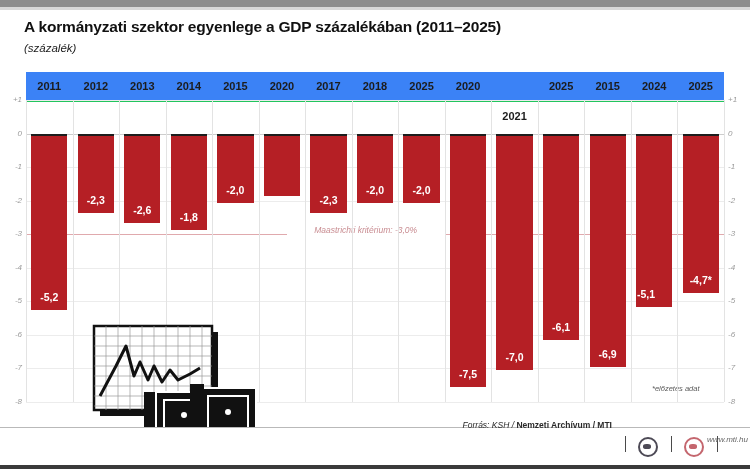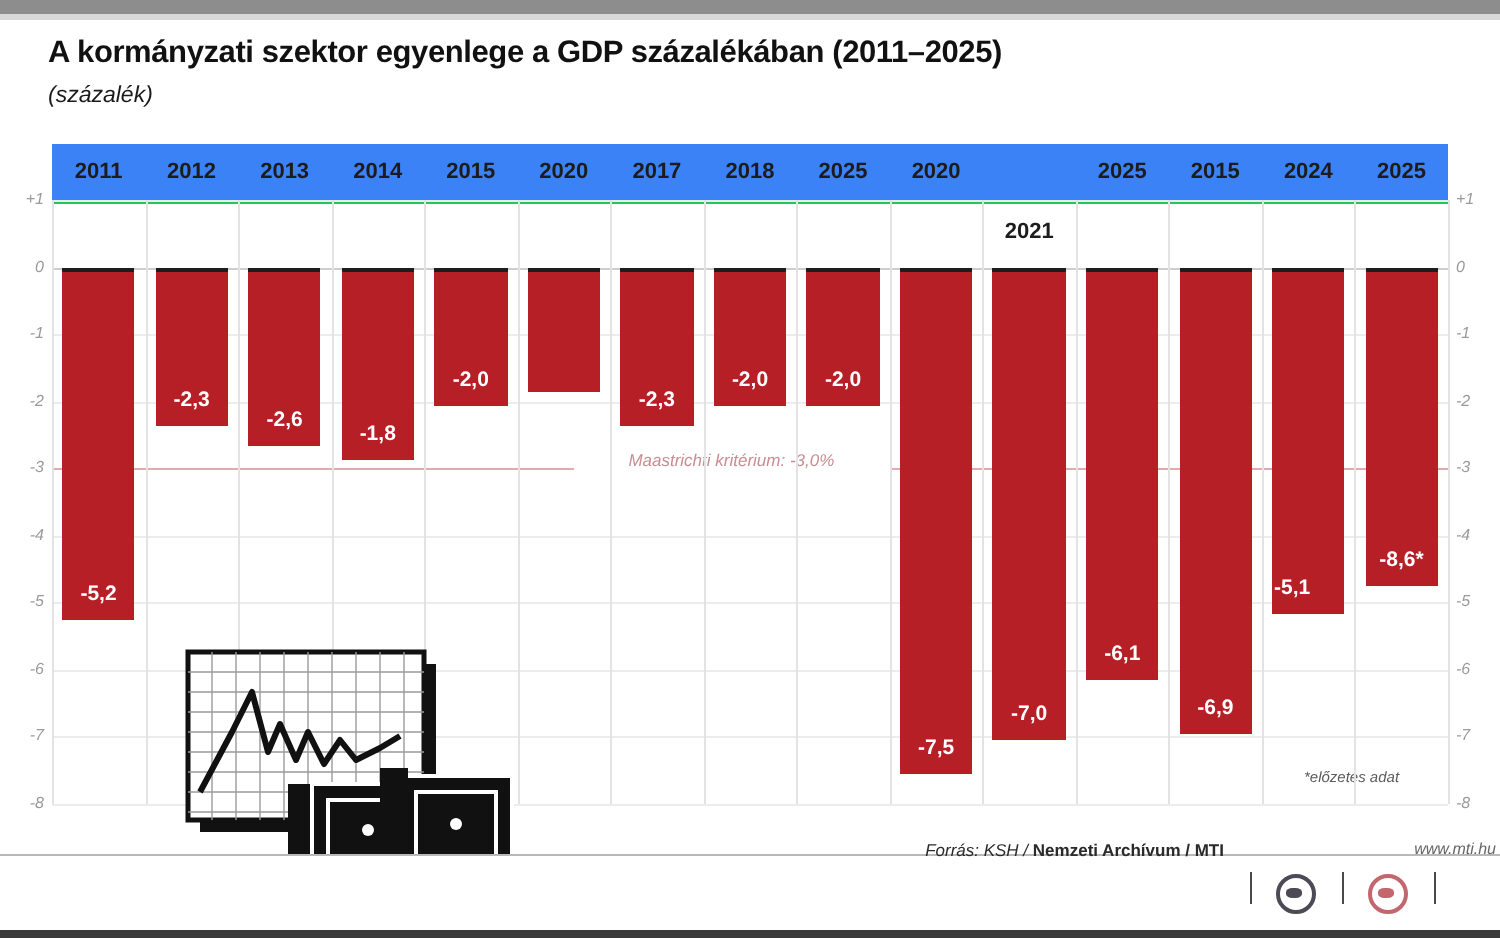--- a/index.html
+++ b/index.html
@@ -108,21 +108,21 @@
     position:absolute;top:437px;width:16px;height:16px;border-radius:50%;
   }
   .logo.dark{border:2px solid #4d4a56;}
   .logo.red{border:2px solid #c4666e;}
   .logo-inner{
     position:absolute;left:3px;top:5px;width:8px;height:5px;border-radius:40%;
   }
   .logo.dark .logo-inner{background:#4d4a56;}
   .logo.red .logo-inner{background:#c4666e;}
   .weburl{
-    position:absolute;right:2px;top:420px;font-size:8px;color:#666;
+    position:absolute;right:2px;top:435px;font-size:8px;color:#666;
     font-style:italic;white-space:nowrap;padding-left:11px;
   }
 </style>
 </head>
 <body>
 
 <div class="top-band"></div>
 <div class="top-band-inner"></div>
 
 <div class="title">A kormányzati szektor egyenlege a GDP százalékában (2011–2025)</div>
@@ -201,21 +201,21 @@
       <div class="barlabel" style="left: 423.919px; width: 36.296px; top: 268.222px;">-7,5</div>
       <div class="bar" style="left: 470.452px; width: 36.296px; top: 33.5556px; height: 234.889px;"></div>
       <div class="barlabel" style="left: 470.452px; width: 36.296px; top: 251.444px;">-7,0</div>
       <div class="bar" style="left: 516.985px; width: 36.296px; top: 33.5556px; height: 204.689px;"></div>
       <div class="barlabel" style="left: 516.985px; width: 36.296px; top: 221.244px;">-6,1</div>
       <div class="bar" style="left: 563.519px; width: 36.296px; top: 33.5556px; height: 231.533px;"></div>
       <div class="barlabel" style="left: 563.519px; width: 36.296px; top: 248.089px;">-6,9</div>
       <div class="bar" style="left: 610.052px; width: 36.296px; top: 33.5556px; height: 171.133px;"></div>
       <div class="barlabel" style="left: 610.052px; width: 20px; top: 187.689px;">-5,1</div>
       <div class="bar" style="left: 656.585px; width: 36.296px; top: 33.5556px; height: 157.711px;"></div>
-      <div class="barlabel" style="left: 656.585px; width: 36.296px; top: 174.267px;">-8,6*</div>
+      <div class="barlabel" style="left: 656.585px; width: 36.296px; top: 174.267px;">-4,7*</div>
       <div class="prelim-note" style="top: 284px; left: 626px;">*előzetes adat</div>
     </div>
 <div class="vline" style="left: 0px;"></div>
     <div class="vline" style="left: 47px;"></div>
     <div class="vline" style="left: 93px;"></div>
     <div class="vline" style="left: 140px;"></div>
     <div class="vline" style="left: 186px;"></div>
     <div class="vline" style="left: 233px;"></div>
     <div class="vline" style="left: 279px;"></div>
     <div class="vline" style="left: 326px;"></div>

